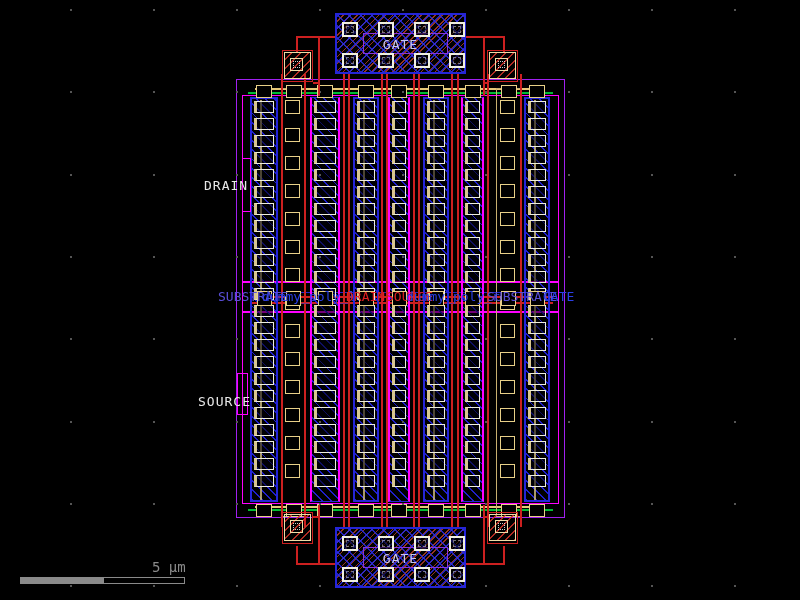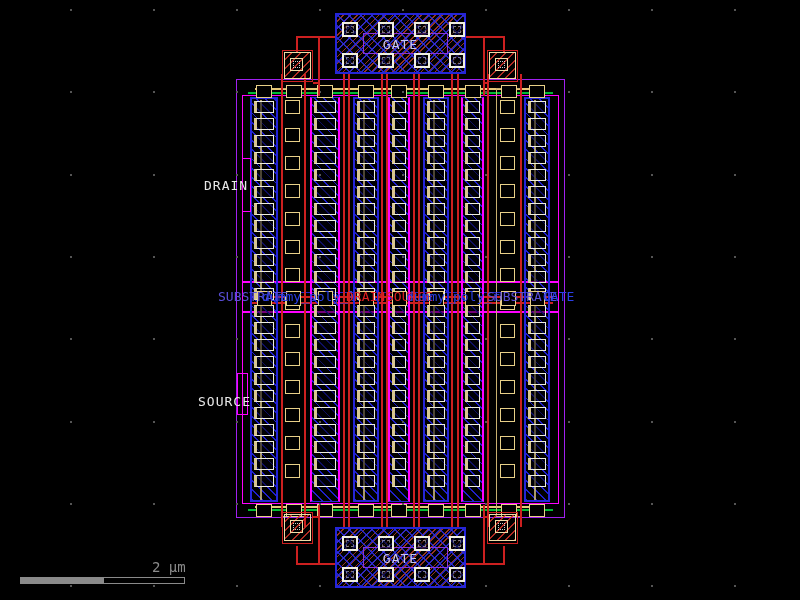--- a/index.html
+++ b/index.html
@@ -447,15 +447,15 @@
       <div class="padvia" style="left: 112px; top: 38px; width: 16px; height: 15px;"></div>
     </div>
 
   <div class="pin" style="left:242px;top:158px;width:9px;height:54px;"></div>
   <div class="sidelabel" style="left:204px;top:178px;">DRAIN</div>
   <div class="pin" style="left:237px;top:373px;width:11px;height:42px;"></div>
   <div class="sidelabel" style="left:198px;top:394px;">SOURCE</div>
 
   <div class="sb-fill" style="left:20px;top:577px;width:83px;height:7px;"></div>
   <div class="sb-out" style="left:103px;top:577px;width:82px;height:7px;"></div>
-  <div class="sb-text" style="left:152px;top:559px;">2 µm</div>
+  <div class="sb-text" style="left:152px;top:559px;">5 µm</div>
 
 </div>
 
 </body></html>

